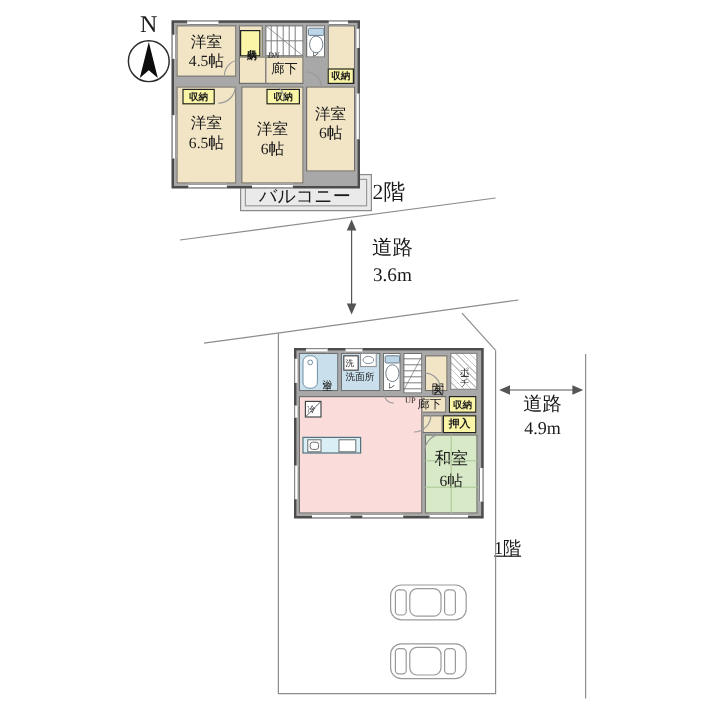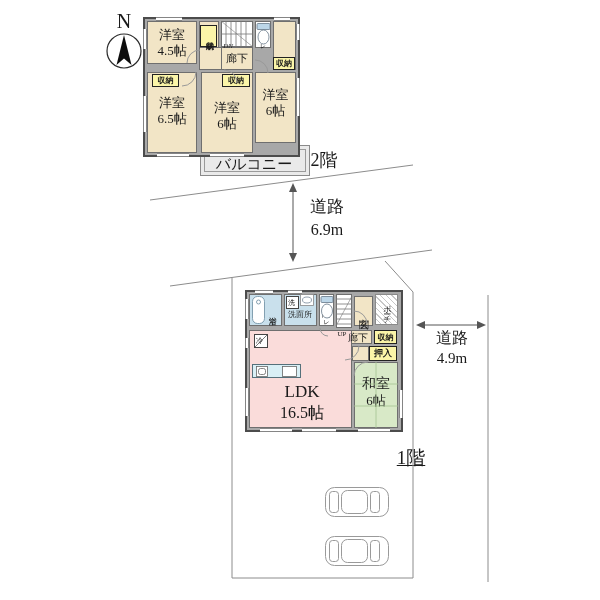--- a/index.html
+++ b/index.html
@@ -105,30 +105,30 @@
     <span>トイレ</span>
   </div>
   <div class="lbl plain" style="left:306px;top:150px;width:36px;height:22px;font-size:18px;">
     <span>2階</span>
   </div>
 
   <div class="lbl plain" style="left:303px;top:197px;width:48px;height:20px;font-size:17px;">
     <span>道路</span>
   </div>
   <div class="lbl plain" style="left:303px;top:220px;width:48px;height:20px;font-size:16px;">
-    <span>6.9m</span>
+    <span>3.6m</span>
   </div>
 
   <div class="lbl plain" style="left:430px;top:329px;width:44px;height:18px;font-size:16px;">
     <span>道路</span>
   </div>
   <div class="lbl plain" style="left:430px;top:349px;width:44px;height:18px;font-size:15px;">
     <span>4.9m</span>
   </div>
-  <div class="lbl plain" style="left:392px;top:448px;width:38px;height:20px;font-size:19px;text-decoration:underline;">
+  <div class="lbl plain" style="left:404px;top:448px;width:38px;height:20px;font-size:15px;text-decoration:underline;">
     <span>1階</span>
   </div>
 
   <div class="bldg" style="left:245px;top:290px;width:158px;height:142px;"></div>
 
   <div class="room blue" style="left:249px;top:294px;width:33px;height:32px;"></div>
   <div class="room blue" style="left:284px;top:294px;width:33px;height:32px;"></div>
   <div class="room whitebg" style="left:319px;top:294px;width:15px;height:32px;"></div>
   <div class="room whitebg" style="left:336px;top:294px;width:16px;height:34px;"></div>
   <div class="room beige" style="left:354px;top:296px;width:19px;height:30px;"></div>
@@ -178,24 +178,20 @@
   </div>
   <div class="lbl" style="left:356px;top:299px;width:15px;height:26px;font-size:10px;">
     <span class="vtext">玄関</span>
   </div>
   <div class="lbl plain" style="left:379px;top:296px;width:15px;height:28px;font-size:8px;">
     <span class="vtext" style="background:transparent;">ポーチ</span>
   </div>
   <div class="lbl" style="left:344px;top:331px;width:28px;height:13px;font-size:10px;">
     <span>廊下</span>
   </div>
-  <div class="lbl" style="left:265px;top:381px;width:74px;height:42px;font-size:17px;">
-    <span>LDK</span>
-    <span style="font-size:16px;">16.5帖</span>
-  </div>
   <div class="lbl" style="left:356px;top:372px;width:40px;height:40px;font-size:14px;">
     <span>和室</span>
     <span style="font-size:13px;">6帖</span>
   </div>
 
   <svg class="overlay" width="600" height="600" viewBox="0 0 600 600">
 
     <g>
       <circle cx="124" cy="51" r="17" fill="none" stroke="#2a2a2a" stroke-width="1.2"></circle>
       <polygon points="124,35 116.5,65 124,58.5 131.5,65" fill="#0d0d0d"></polygon>

